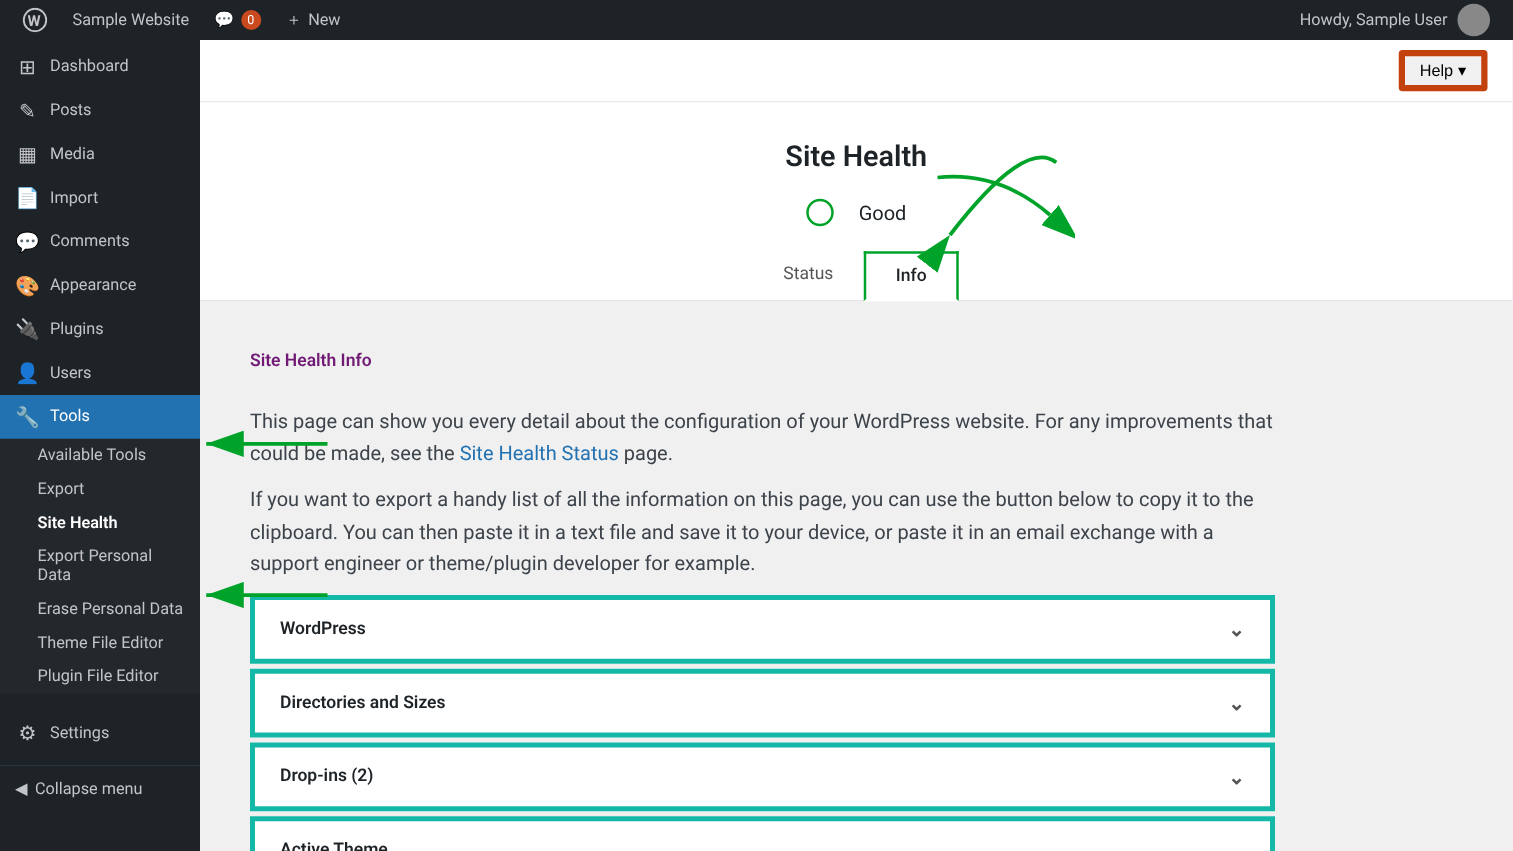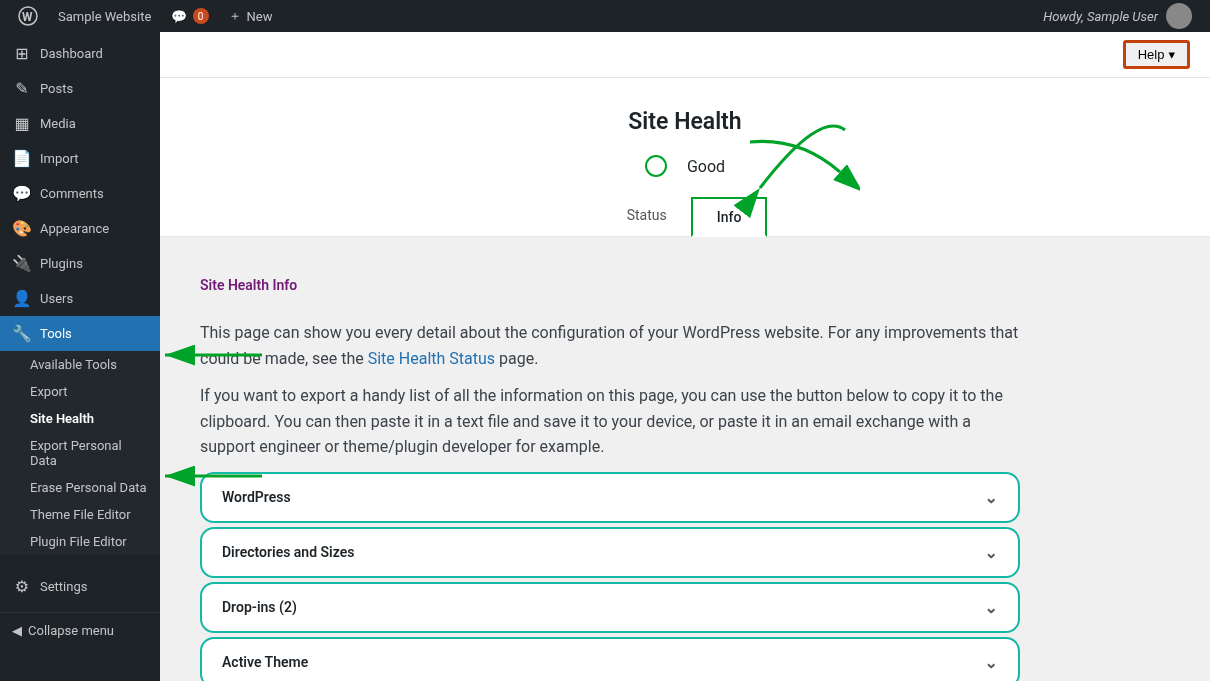--- a/index.html
+++ b/index.html
@@ -18,21 +18,21 @@
       z-index: 9999;
     }
     .adminbar-left { display: flex; align-items: center; gap: 0; flex: 1; }
     .adminbar-item {
       display: flex; align-items: center; gap: 5px;
       padding: 0 10px; height: 32px; color: #c3c4c7; font-size: 13px; cursor: pointer;
       white-space: nowrap;
     }
     .adminbar-wp-logo { width: 20px; height: 20px; fill: #c3c4c7; }
     .adminbar-right { display: flex; align-items: center; }
-    .adminbar-howdy { display: flex; align-items: center; gap: 8px; color: #c3c4c7; padding: 0 10px; font-style: italic; }
+    .adminbar-howdy { display: flex; align-items: center; gap: 8px; color: #c3c4c7; padding: 0 10px; }
     .adminbar-avatar { width: 26px; height: 26px; background: #888; border-radius: 50%; }
 
     
     #wpwrap { display: flex; margin-top: 32px; min-height: calc(100vh - 32px); }
 
     
     #adminmenuback {
       background: #1d2327;
       width: 160px;
       min-height: 100%;
@@ -60,21 +60,21 @@
     
     #wpcontent { flex: 1; padding: 0; background: #f0f0f1; overflow: auto; }
 
     
     .help-bar {
       background: #fff;
       display: flex; justify-content: flex-end; align-items: center;
       padding: 8px 20px; border-bottom: 1px solid #e2e4e7;
     }
     .help-btn {
-      background: #f0f0f1; border: 3px solid #c2410c; padding: 4px 12px;
+      background: #f0f0f1; border: 5px solid #c2410c; padding: 4px 12px;
       font-size: 13px; cursor: pointer; display: flex; align-items: flex-end; gap: 4px;
       border-radius: 3px;
     }
 
     
     .site-health-header {
       background: #fff;
       text-align: center;
       padding: 30px 20px 0;
       border-bottom: 1px solid #e2e4e7;
@@ -112,21 +112,21 @@
     .description-text { color: #3c434a; line-height: 1.6; margin-bottom: 12px; font-size: 16px; }
     .description-text a { color: #2271b1; text-decoration: none; }
     .copy-btn {
       background: #f0f0f1; border: 1px solid #8c8f94;
       padding: 6px 14px; font-size: 13px; cursor: pointer; border-radius: 3px;
       color: #1d2327; margin-bottom: 24px; margin-top: 8px;
     }
 
     
     .accordion-panel {
-      background: #fff; border: 2px solid #14b8a6; margin-bottom: 4px; border-radius: 14px;
+      background: #fff; border: 4px solid #14b8a6; margin-bottom: 4px; border-radius: 0;
     }
     .accordion-header {
       display: flex; justify-content: space-between; align-items: center;
       padding: 14px 20px; cursor: pointer; font-weight: 600; font-size: 14px; color: #1d2327;
     }
     .accordion-chevron { font-size: 16px; color: #555; }
 
     
     #wpwrap { position: relative; }
 

